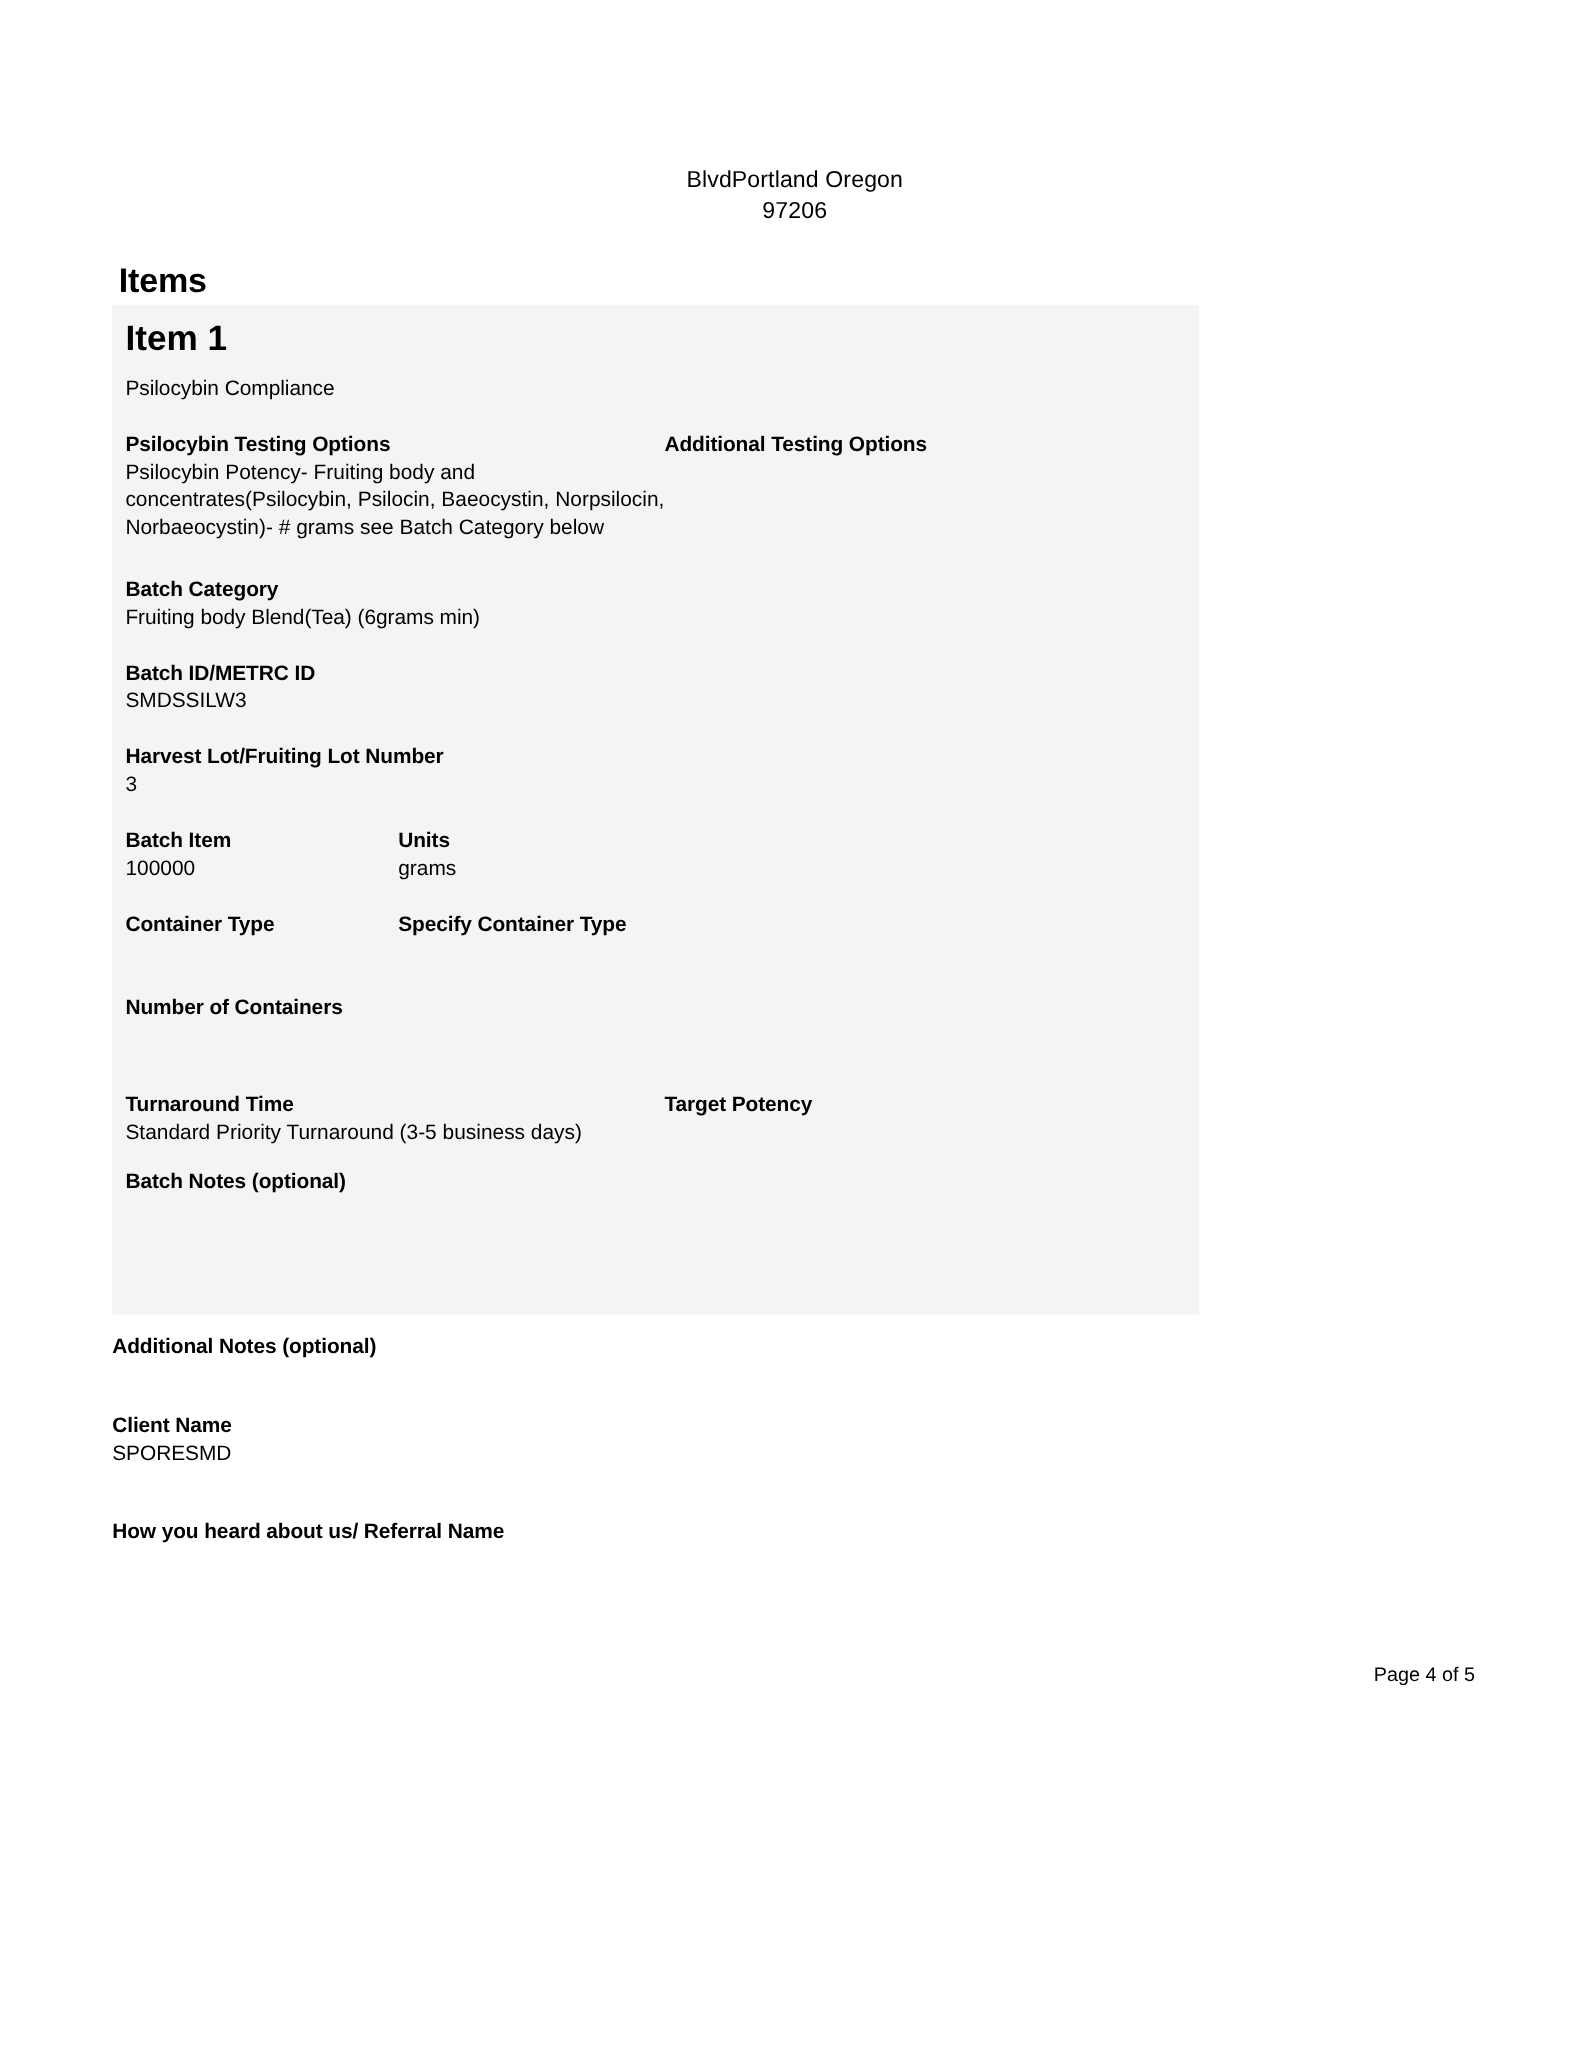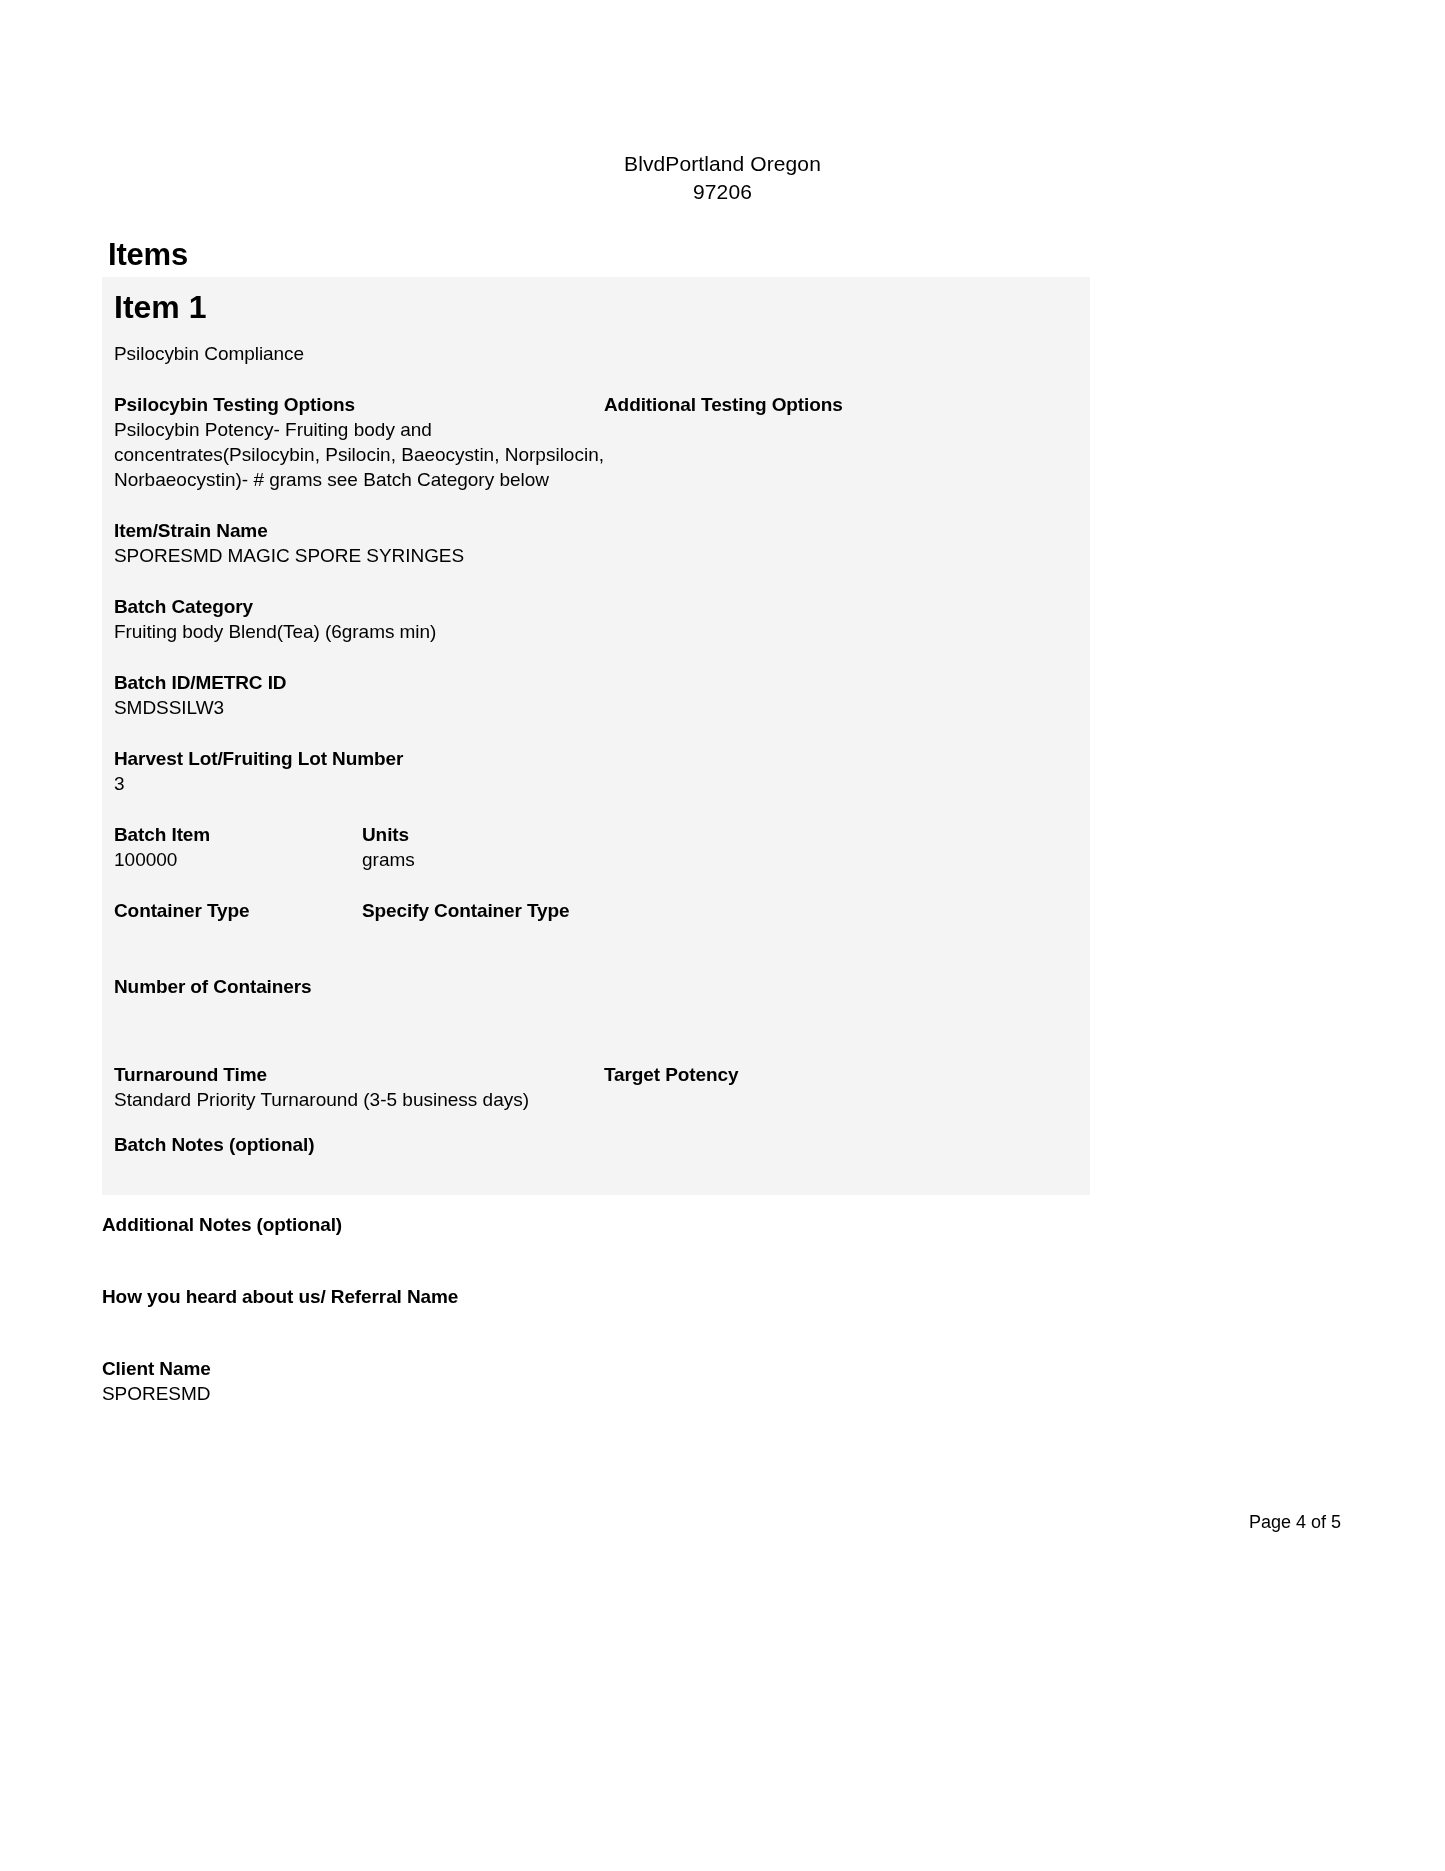--- a/index.html
+++ b/index.html
@@ -187,24 +187,20 @@
           <div class="value multiline">Psilocybin Potency- Fruiting body and concentrates(Psilocybin, Psilocin, Baeocystin, Norpsilocin, Norbaeocystin)-  # grams see Batch Category below</div>
         </div>
         <div class="col-b">
           <div class="label">Additional Testing Options</div>
           <div class="value empty"></div>
         </div>
       </div>
 
       <div class="gap-sm"></div>
 
-      <div class="field">
-        <div class="label">Item/Strain Name</div>
-        <div class="value">SPORESMD MAGIC SPORE SYRINGES</div>
-      </div>
 
       <div class="gap-sm"></div>
 
       <div class="field">
         <div class="label">Batch Category</div>
         <div class="value">Fruiting body Blend(Tea) (6grams min)</div>
       </div>
 
       <div class="gap-sm"></div>
 
@@ -275,26 +271,26 @@
   </div>
 
   <div class="outside-fields">
 
     <div class="field">
       <div class="label">Additional Notes (optional)</div>
       <div class="value"></div>
     </div>
 
     <div class="field">
+      <div class="label">Client  Name</div>
+      <div class="value">SPORESMD</div>
+    </div>
+
+    <div class="field">
       <div class="label">How you heard about us/ Referral Name</div>
       <div class="value"></div>
     </div>
 
-    <div class="field">
-      <div class="label">Client  Name</div>
-      <div class="value">SPORESMD</div>
-    </div>
-
   </div>
 
   <div class="page-footer">Page 4 of 5</div>
 
 </div>
 
 </body></html>

